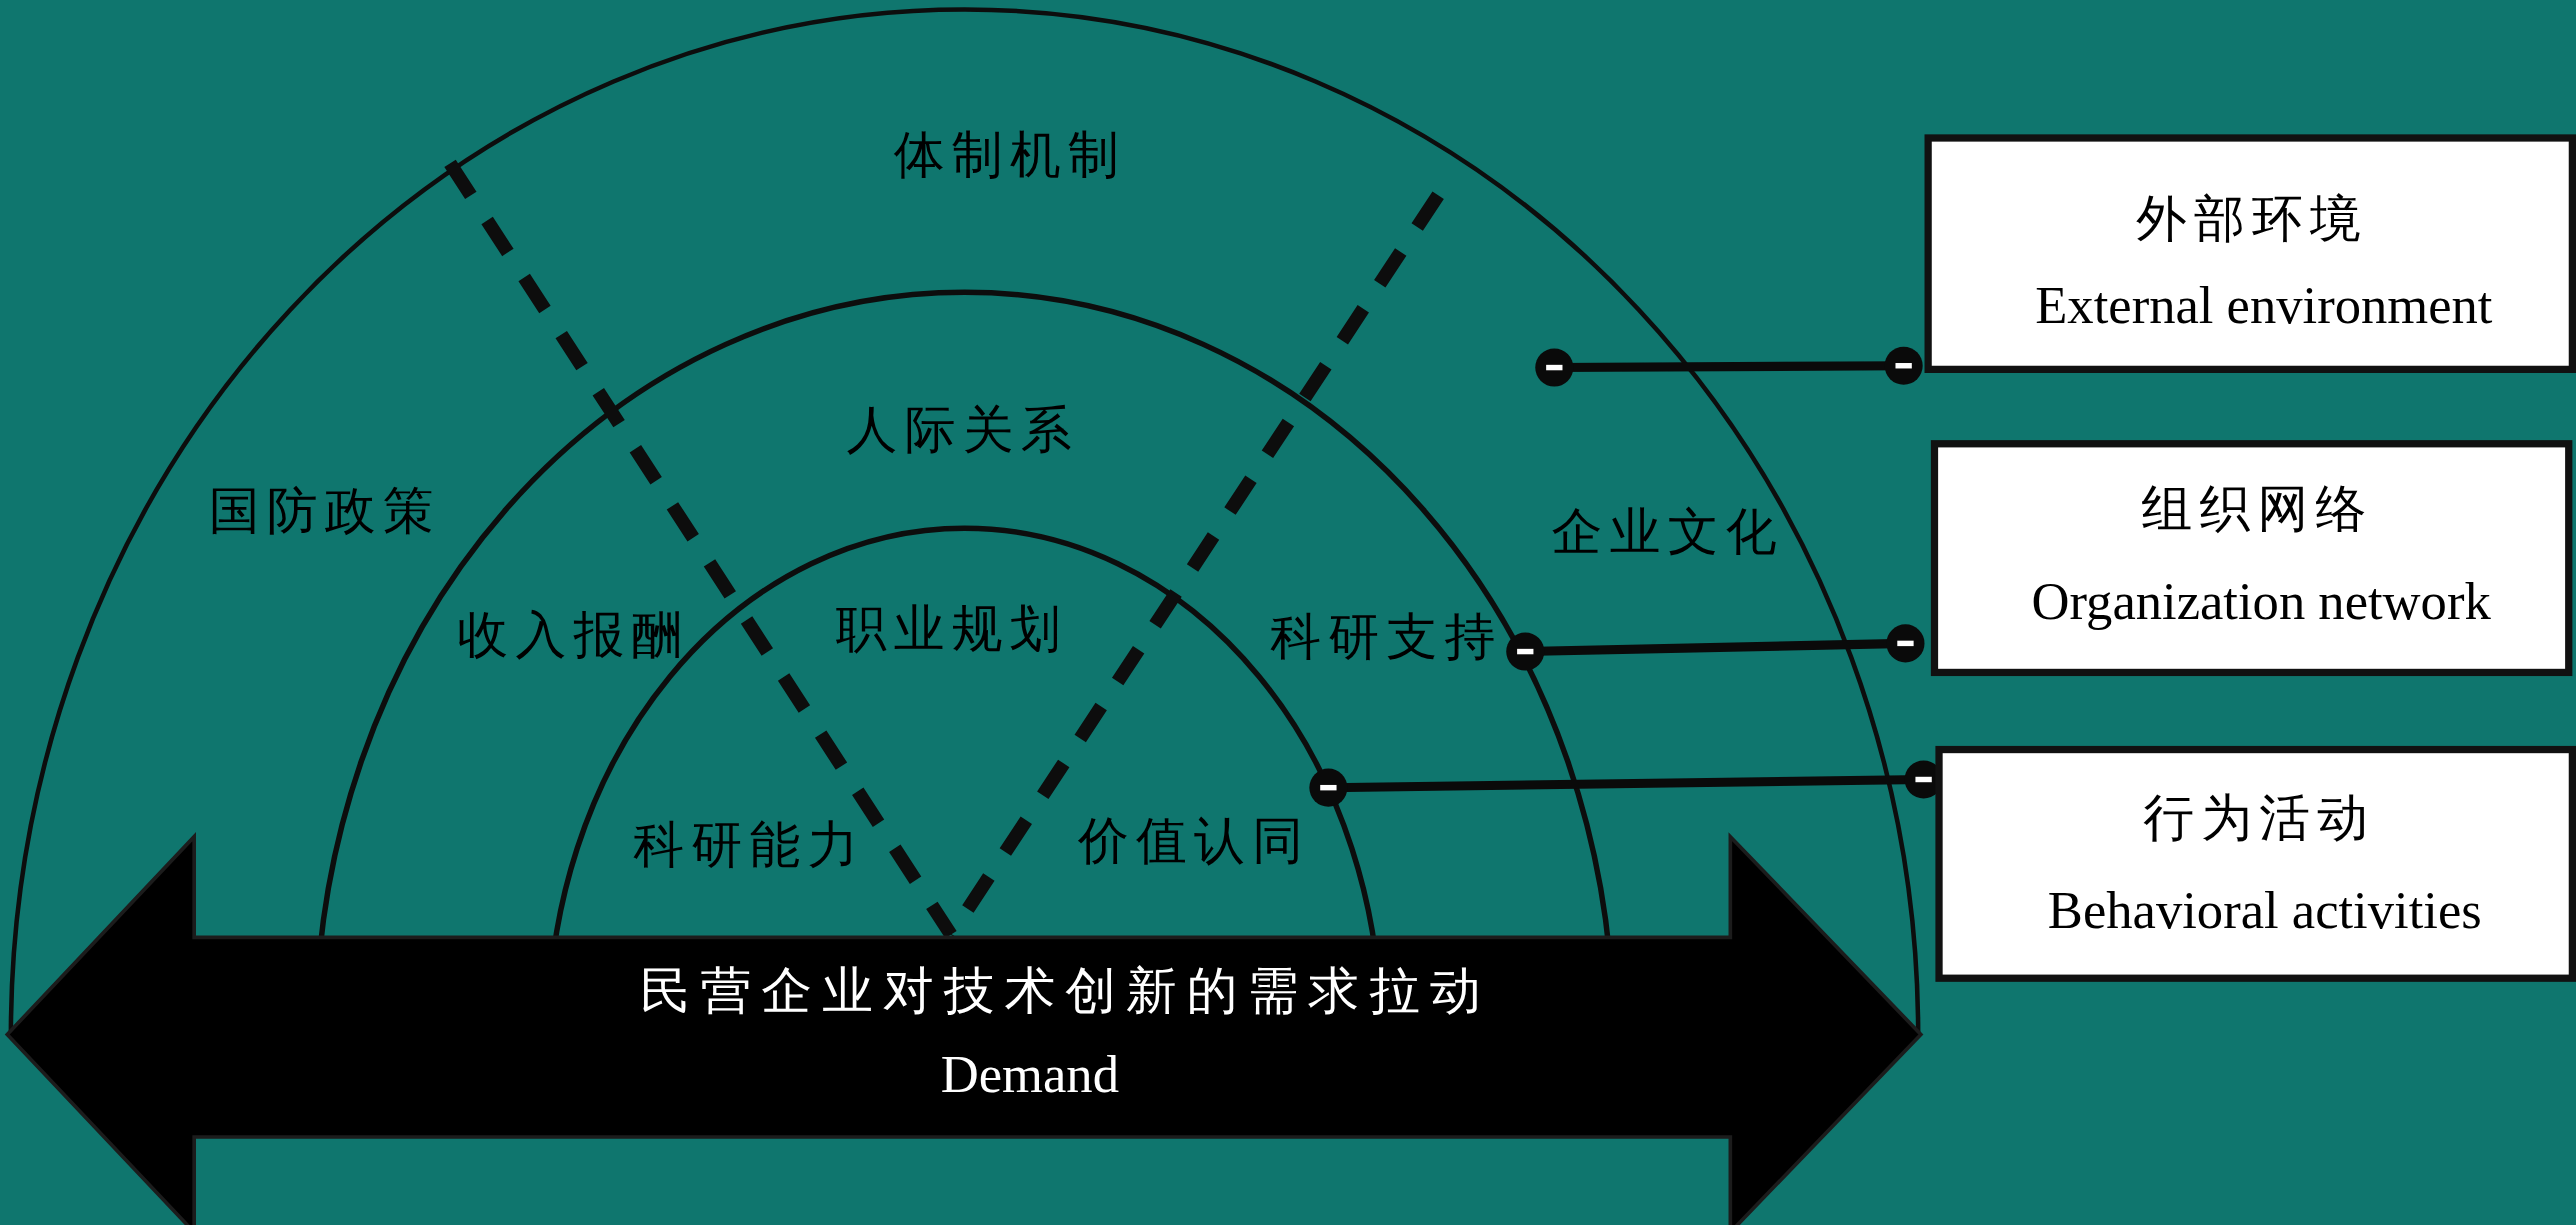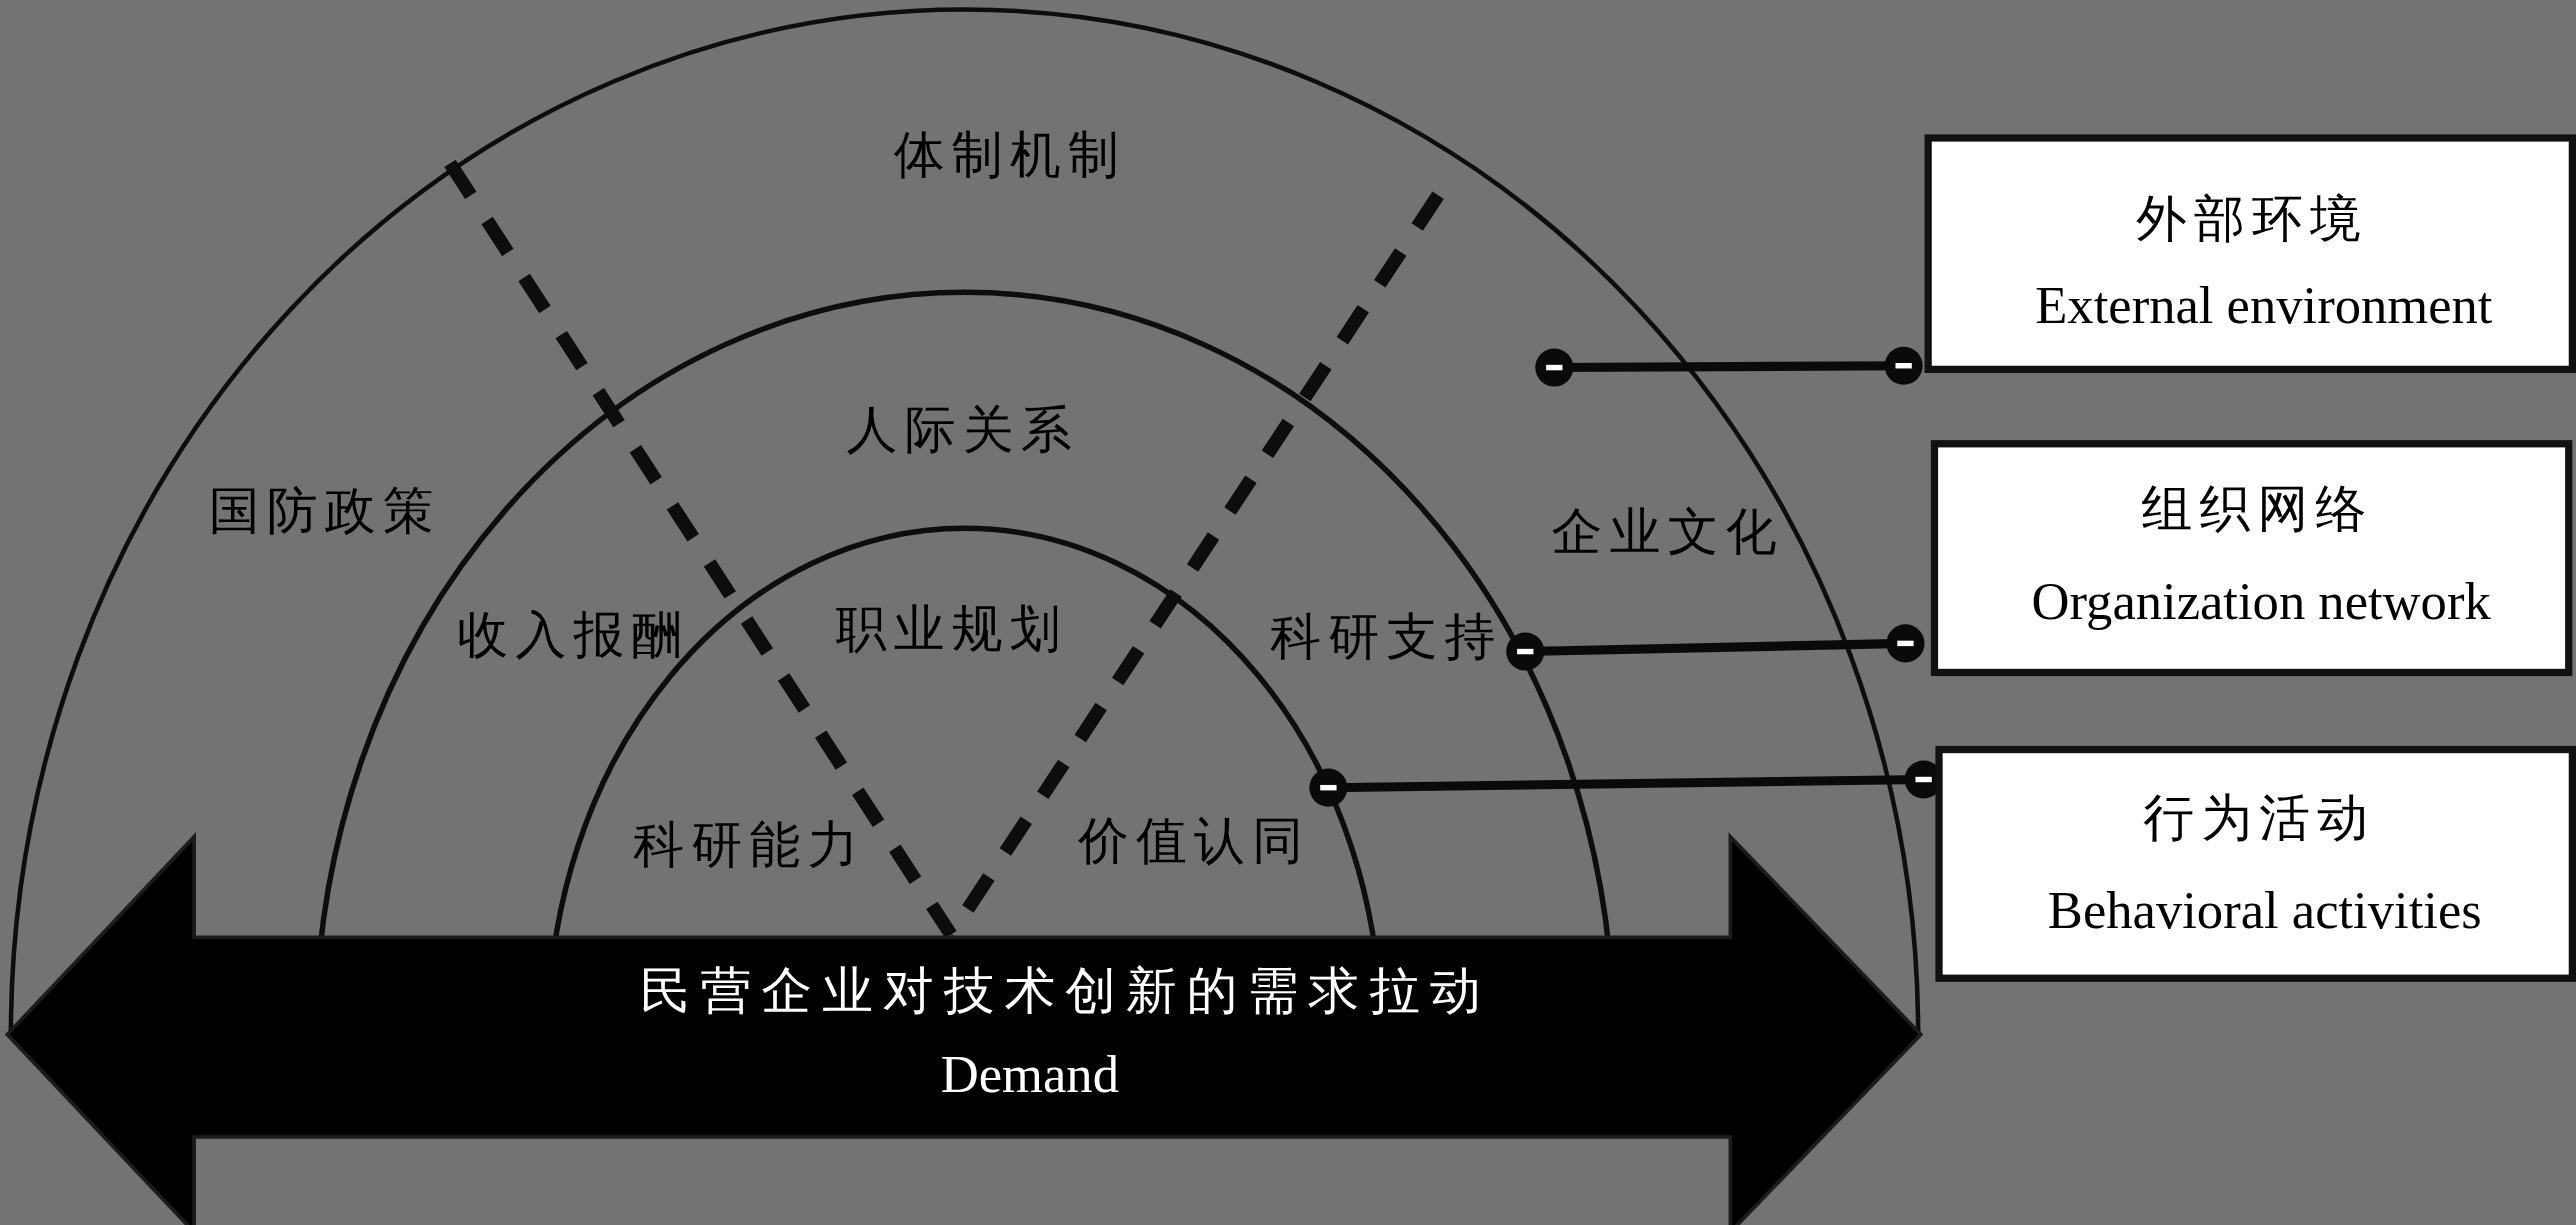--- a/index.html
+++ b/index.html
@@ -4,21 +4,21 @@
 <style>
   html, body {
     margin: 0;
     padding: 0;
     background: #ffffff;
   }
   .stage {
     position: relative;
     width: 2576px;
     height: 1226px;
-    background: #737373;
+    background: #0f766e;
     overflow: hidden;
     font-family: "Liberation Serif", "DejaVu Serif", serif;
   }
   svg { display: block; }
   .arc {
     fill: none;
     stroke: #0d0d0d;
   }
   .divider {
     stroke: #0d0d0d;

